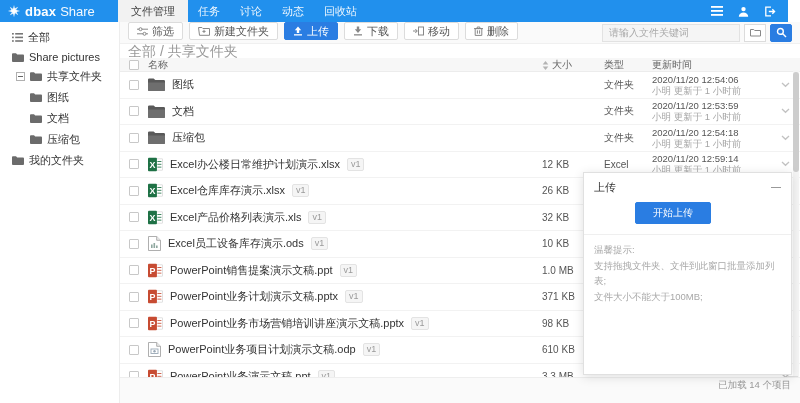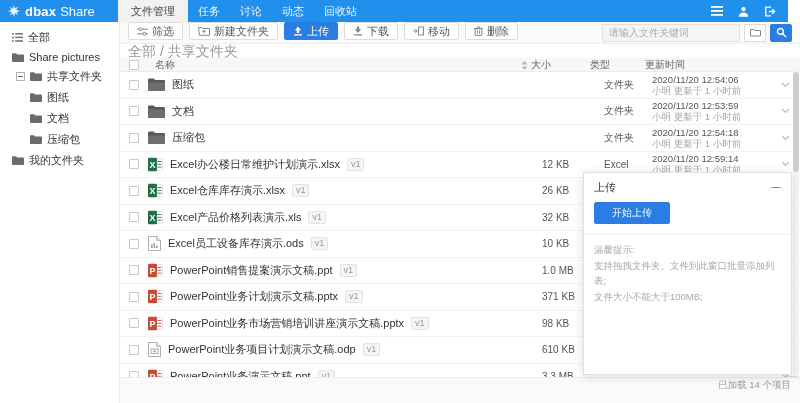--- a/index.html
+++ b/index.html
@@ -32,21 +32,21 @@
   .tbtn.primary { background:#2A7DE2; border-color:#2A7DE2; color:#fff; }
   .search-wrap { margin-left:auto; display:flex; align-items:center; gap:4px; }
   .search-input { width:138px; height:18px; font-size:10px; border:1px solid #e2e2e2; background:#f5f5f5; padding:0 6px; color:#333; outline:none; font-family:inherit; }
   .search-input::placeholder { color:#aaa; }
   .mini-btn { width:22px; height:18px; border:1px solid #dcdcdc; background:#fff; display:flex; align-items:center; justify-content:center; cursor:pointer; }
   .search-btn { width:22px; height:18px; background:#2A7DE2; border:1px solid #2A7DE2; border-radius:2px; display:flex; align-items:center; justify-content:center; cursor:pointer; }
 
   .breadcrumb { height:12px; line-height:12px; font-size:14px; color:#999; padding:0 8px; margin-top:1px; }
 
   .grid { display:grid; grid-template-columns:28px 1fr 62px 48px 118px 30px; align-items:center; }
-  .thead { height:14px; background:#f7f7f7; border-bottom:1px solid #ececec; font-size:10px; color:#666; margin-top:1px;gap:7px; }
+  .thead { height:14px; background:#f7f7f7; border-bottom:1px solid #ececec; font-size:10px; color:#666; margin-top:1px; }
   .th-size { display:flex; align-items:center; gap:3px; }
   .trow { height:26.5px; border-bottom:1px solid #f2f2f2; font-size:11px; color:#333; background:#fff; }
   .cell-check { display:flex; justify-content:center; }
   .checkbox { width:10px; height:10px; border:1px solid #c8c8c8; border-radius:1px; background:#fff; cursor:pointer; }
   .cell-name { display:flex; align-items:center; gap:7px; overflow:hidden; white-space:nowrap; cursor:pointer; }
   .file-icon { display:flex; align-items:center; flex:none; }
   .badge { font-size:9px; color:#9a9a9a; background:#f5f5f5; border:1px solid #e3e3e3; border-radius:2px; padding:0 3px; line-height:11px; flex:none; }
   .cell-size,.cell-type { font-size:10px; color:#555; }
   .cell-date { font-size:9.5px; line-height:11px; color:#555; }
   .date2 { color:#a5a5a5; }
@@ -60,21 +60,21 @@
 
   .status-bar { position:absolute; left:120px; right:0; bottom:0; height:26px; background:#fafafa; border-top:1px solid #eee; font-size:9.5px; color:#999; text-align:right; line-height:13px; padding-right:9px; z-index:2; }
 
   
   .upload-panel { position:absolute; left:583px; top:172px; width:209px; height:203px; background:#fff; border:1px solid #e0e0e0; box-shadow:0 2px 10px rgba(0,0,0,.13); z-index:6; }
   .up-head { display:flex; justify-content:space-between; align-items:center; padding:7px 10px 6px; font-size:11px; color:#333; }
   .minimize { width:10px; height:10px; position:relative; cursor:pointer; }
   .minimize::after { content:""; position:absolute; left:0; right:0; top:4px; border-top:1px solid #999; }
   .up-btns { display:flex; gap:10px; padding:1px 10px 10px; border-bottom:1px solid #efefef; }
   .up-choose { font-size:10px; color:#555; background:#fff; border:1px solid #dcdcdc; border-radius:2px; padding:3px 12px; cursor:pointer; font-family:inherit; }
-  .up-start { font-size:10px; color:#fff; background:#2A7DE2; border:1px solid #2A7DE2; border-radius:2px; padding:3px 17px; cursor:pointer; font-family:inherit; }
+  .up-start { font-size:10px; color:#fff; background:#2A7DE2; border:1px solid #2A7DE2; border-radius:2px; padding:3px 17px; cursor:pointer; font-family:inherit;margin-left:41px; }
   .up-tips { padding:7px 10px; font-size:9.5px; color:#a8a8a8; line-height:1.65; }
 </style>
 </head>
 <body>
 
 <div class="app">
 
   <div class="topbar">
     <div class="logo">
       <span style="display:flex;">

